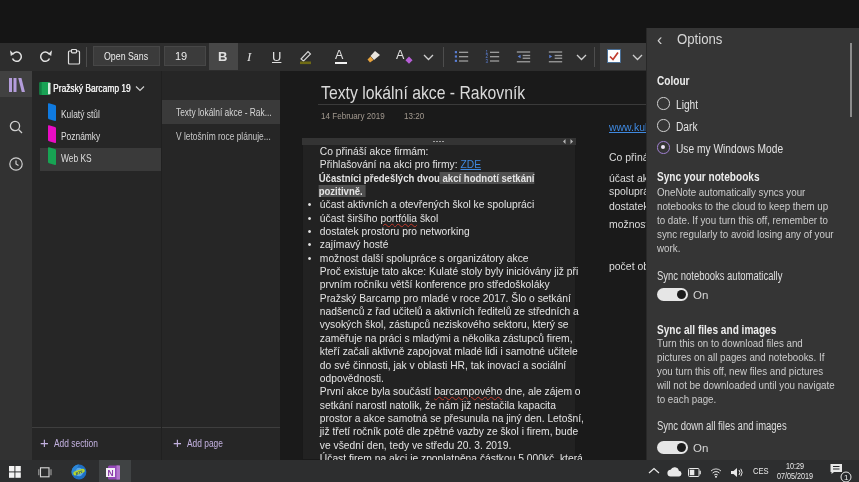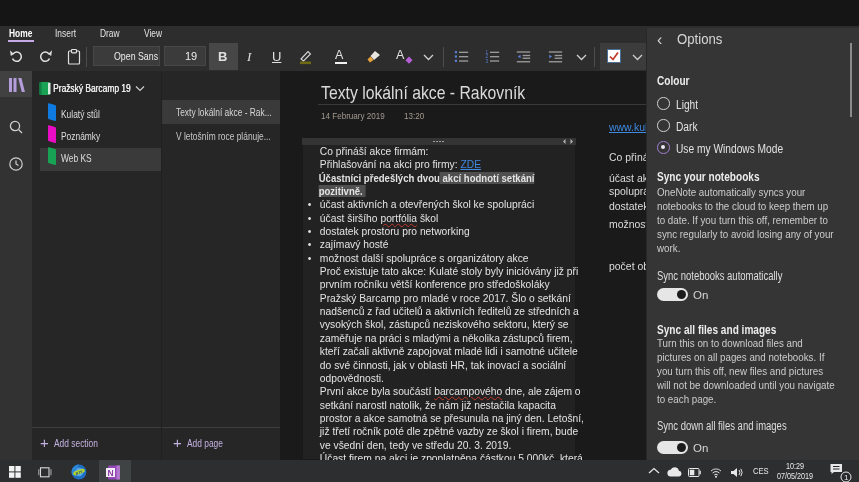--- a/index.html
+++ b/index.html
@@ -9,21 +9,21 @@
 #titlebar{left:0;top:0;width:859px;height:28px;background:#2d2d2d;color:#e8e8e8}
 #titlebar .appname{left:412px;top:7px;font-size:10.5px;color:#e0e0e0}
 #titlebar .user{left:664px;top:7px;font-size:10.5px;color:#dadada}
 #titlebar .sep{left:750px;top:5px;width:1px;height:13px;background:#5a5a5a}
 
 #tabs{left:0;top:26px;width:859px;height:17px;background:#2d2d2d}
 .tab{top:1px;font-size:10.5px;color:#e3e3e3}
 
 #ribbon{left:0;top:43px;width:859px;height:28px;background:#2d2d2d}
 .rsep{top:4px;width:1px;height:20px;background:#4d4d4d}
-.inputbox{top:3px;height:20px;background:#3b3b3b;border:1px solid #474747;color:#ececec;font-size:11px;line-height:18px;padding-left:20px}
+.inputbox{top:3px;height:20px;background:#3b3b3b;border:1px solid #474747;color:#ececec;font-size:11px;line-height:18px;padding-left:10px}
 .ricon{color:#e0e0e0}
 
 #sidebar{left:0;top:71px;width:32px;height:389px;background:#323232}
 #sidebar .seltile{left:0;top:0;width:32px;height:26px;background:#414141}
 
 #sections{left:32px;top:71px;width:129px;height:389px;background:#262626}
 .secrow{left:8px;width:129px;height:22px}
 .secrow .bar{position:absolute;left:8px;top:0px;width:7.5px;height:16px;transform:skewY(16deg);border-radius:1px}
 .secrow .lbl{position:absolute;left:21px;top:4px;font-size:10.5px;color:#dedede}
 .addrow{left:0;top:356px;width:100%;height:33px;border-top:1px solid #3e3e3e;color:#c3b1e0;font-size:10.5px}
@@ -58,27 +58,20 @@
 .toggle::after{content:"";position:absolute;right:2px;top:2px;width:9px;height:9px;border-radius:50%;background:#1b1b1b}
 #oscroll{left:203px;top:15px;width:2px;height:74px;background:#8b8b8b}
 
 #taskbar{left:0;top:460px;width:859px;height:22px;background:#2d2e2f;color:#e8e8e8}
 .tbtxt{font-size:8.5px;color:#eaeaea;text-align:center;white-space:nowrap}
 </style></head>
 <body>
 <div id="app">
 
 
-<div class="abs" id="tabs">
-  <span class="abs tab sx" style="left:9px;font-weight:bold;color:#fff">Home</span>
-  <div class="abs" style="left:8px;top:13.5px;width:26px;height:2.5px;background:#c5aae6"></div>
-  <span class="abs tab sx" style="left:55px">Insert</span>
-  <span class="abs tab sx" style="left:100px">Draw</span>
-  <span class="abs tab sx" style="left:144px">View</span>
-</div>
 
 <div class="abs" id="ribbon">
   <svg class="abs" style="left:10px;top:6px" width="14" height="14" viewBox="0 0 14 14">
         <path d="M3 5 A4.6 4.6 0 1 1 2.5 9.5" fill="none" stroke="#e0e0e0" stroke-width="1.5"></path>
         <path d="M0.6 1 L3.6 5.4 L0.2 6.8 Z" fill="#e0e0e0" transform="rotate(-12 2 4)"></path>
       </svg>
   <svg class="abs" style="left:38px;top:6px" width="14" height="14" viewBox="0 0 14 14">
         <path d="M11 5 A4.6 4.6 0 1 0 11.5 9.5" fill="none" stroke="#e0e0e0" stroke-width="1.5"></path>
         <path d="M13.4 1 L10.4 5.4 L13.8 6.8 Z" fill="#e0e0e0" transform="rotate(12 12 4)"></path>
       </svg>

